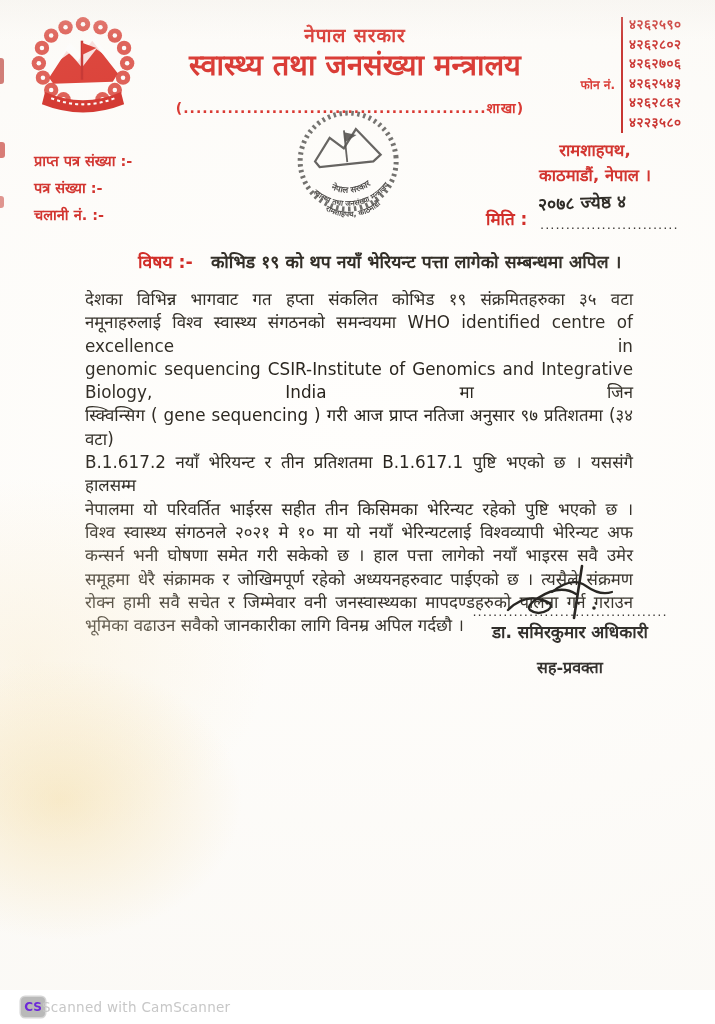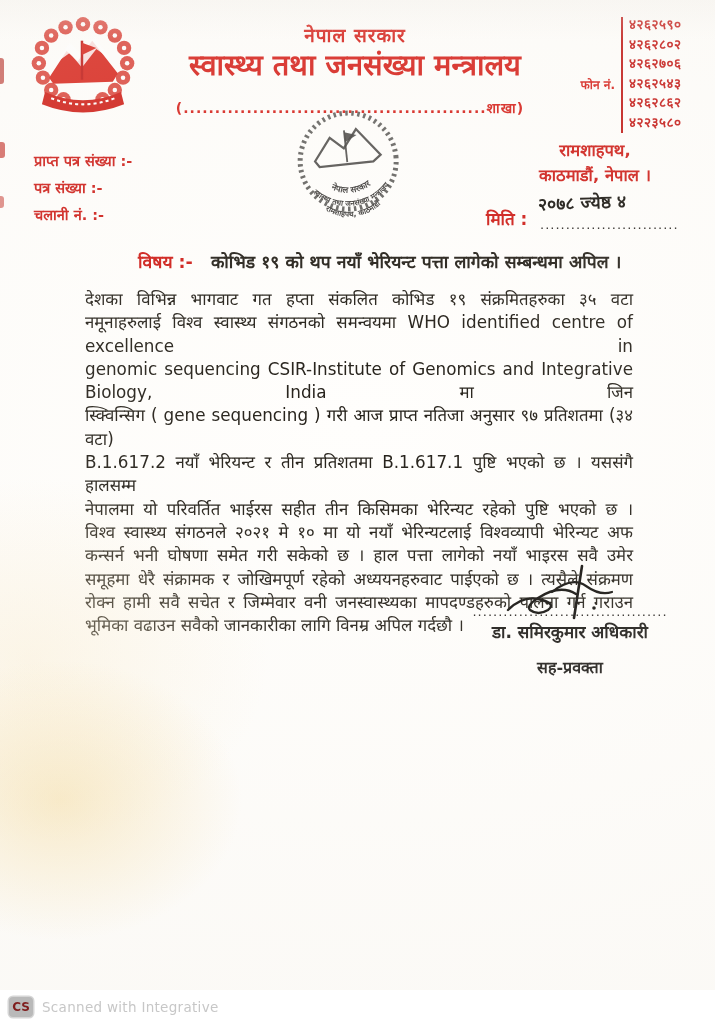--- a/index.html
+++ b/index.html
@@ -75,22 +75,22 @@
   .signer-title{position:absolute;top:88px;left:0;width:280px;text-align:center;
     font-size:16px;font-weight:bold;color:#1c1a17;}
 
   
   .edge-mark1{position:absolute;top:142px;left:0;width:5px;height:16px;background:#c9443c;border-radius:0 3px 3px 0;opacity:.8;}
   .edge-mark2{position:absolute;top:196px;left:0;width:4px;height:12px;background:#cf564e;border-radius:0 3px 3px 0;opacity:.7;}
   .edge-mark3{position:absolute;top:58px;left:0;width:4px;height:26px;background:#b8332c;border-radius:0 3px 3px 0;opacity:.75;}
 
   
   .footer-bar{position:absolute;left:0;bottom:0;width:715px;height:34px;background:#ffffff;z-index:6;}
-  .cs-badge{position:absolute;left:9px;top:7px;width:24px;height:20px;border-radius:4px;
-    background:#b9b9b9;color:#7f1d1d;font-size:12px;font-weight:bold;
+  .cs-badge{position:absolute;left:21px;top:7px;width:24px;height:20px;border-radius:4px;
+    background:#b9b9b9;color:#6d28d9;font-size:12px;font-weight:bold;
     display:flex;align-items:center;justify-content:center;
     box-shadow:0 0 0 1.5px #d6d6d6;}
   .cs-text{position:absolute;left:42px;top:9px;font-size:13.5px;color:#c7c7c7;letter-spacing:.3px;}
 </style>
 </head>
 <body>
 
 <div class="page">
 
   <svg class="emblem" viewBox="0 0 114 112">
@@ -219,16 +219,16 @@
   </div>
 
   <div class="edge-mark3"></div>
   <div class="edge-mark1"></div>
   <div class="edge-mark2"></div>
 
   <div class="scan-overlay"></div>
 
   <div class="footer-bar">
     <div class="cs-badge">CS</div>
-    <div class="cs-text">Scanned with Integrative</div>
+    <div class="cs-text">Scanned with CamScanner</div>
   </div>
 
 </div>
 
 </body></html>

